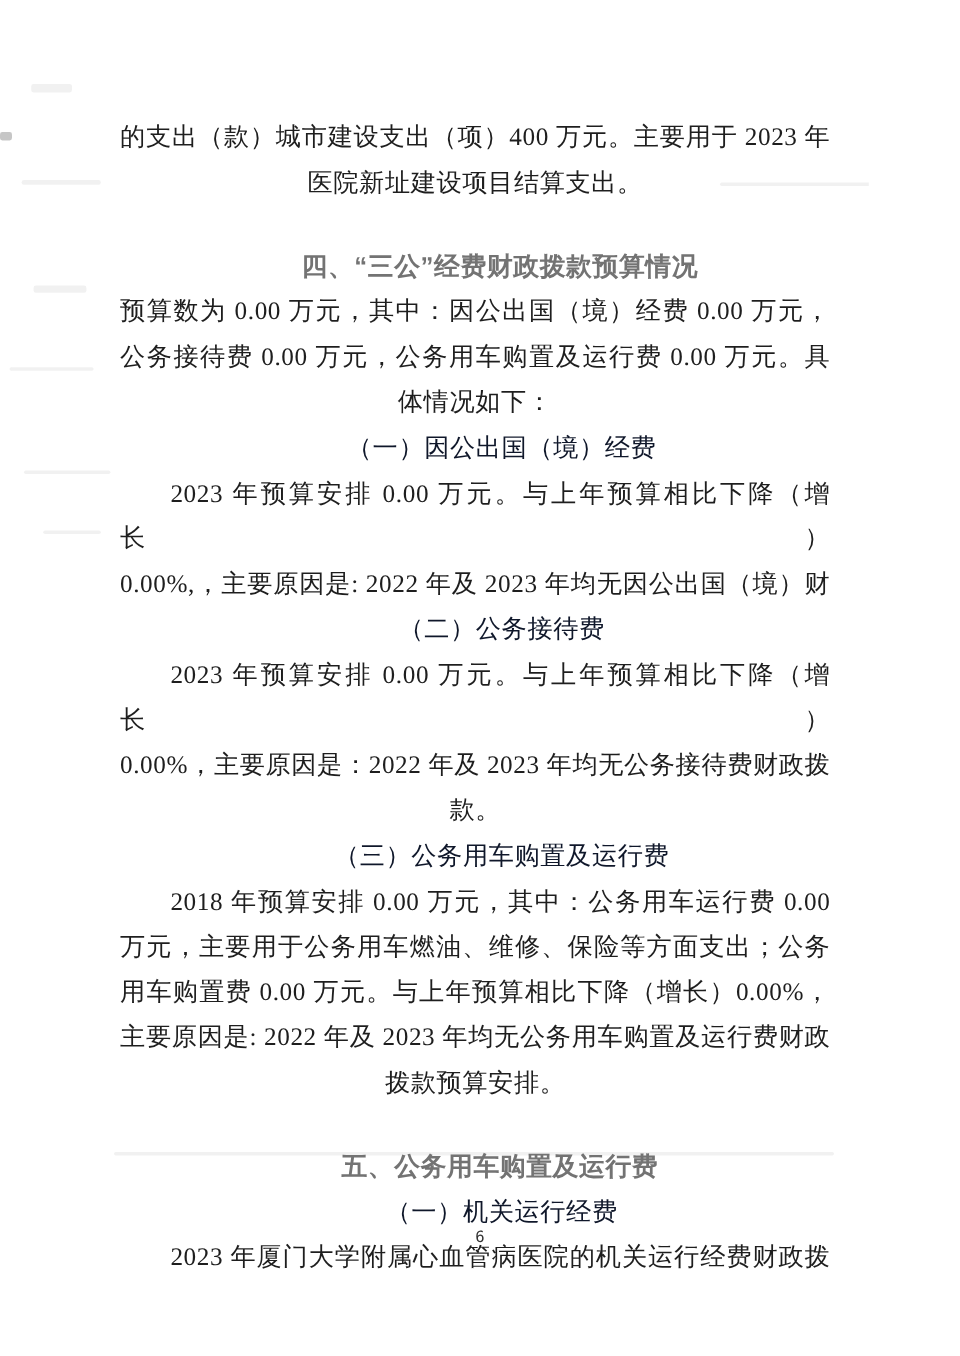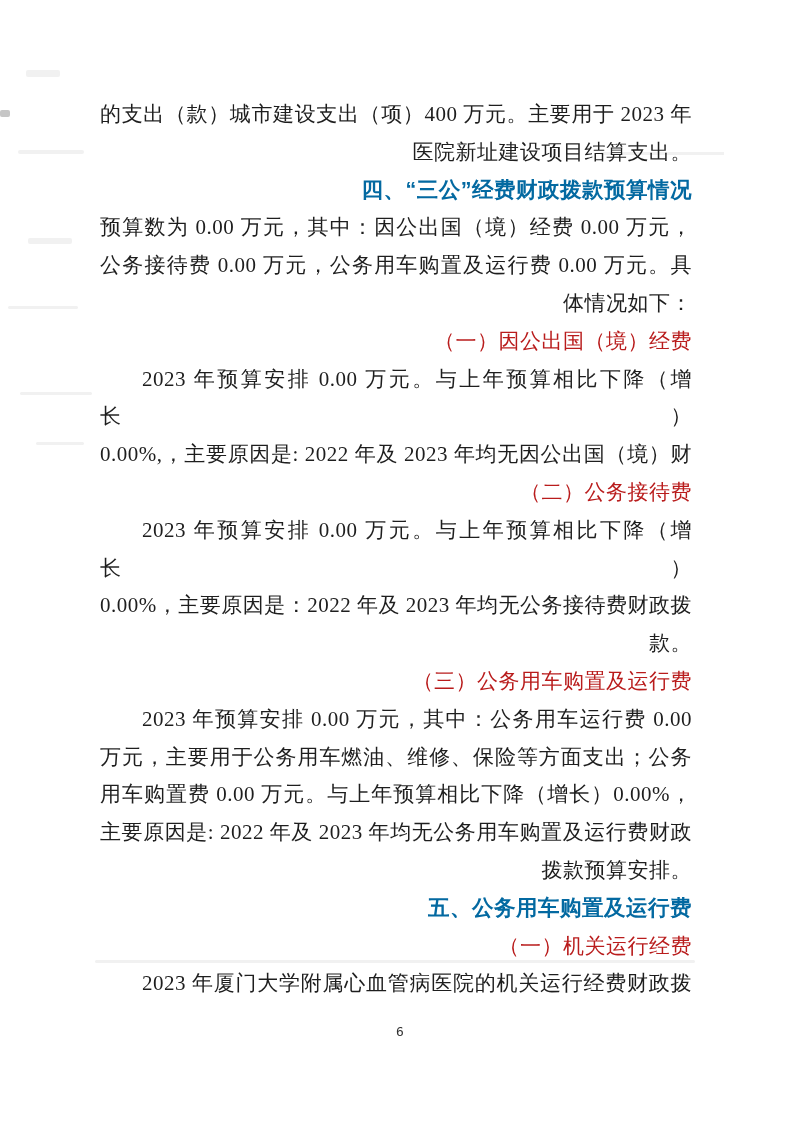--- a/index.html
+++ b/index.html
@@ -21,44 +21,45 @@
     left: 100px;
     top: 96px;
     width: 592px;
   }
   .ln {
     margin: 0;
     padding: 0;
     font-size: 21px;
     line-height: 37.8px;
     letter-spacing: 0.5px;
-    text-align: right;
+    text-align: center;
     white-space: nowrap;
     color: #1e1e1e;
   }
   
   .j {
     white-space: normal;
     text-align: justify;
     text-align-last: justify;
   }
   
   .ind { text-indent: 42px; }
   
   .hd {
     font-family: "Liberation Sans", "DejaVu Sans", sans-serif;
     font-weight: bold;
     font-size: 21.5px;
-    color: #0369a1;
+    color: #737373;
     padding-left: 41px;
+    margin-top: 32px;
   }
   
   .sub {
     padding-left: 44px;
-    color: #b91c1c;
+    color: #0f172a;
   }
   .footer {
     position: absolute;
     left: 0;
     top: 1024px;
     width: 800px;
     text-align: center;
     font-size: 13px;
     color: #333333;
     font-family: "DejaVu Sans Mono", monospace;
@@ -95,21 +96,21 @@
     <p class="ln j">公务接待费 0.00 万元，公务用车购置及运行费 0.00 万元。具</p>
     <p class="ln">体情况如下：</p>
     <p class="ln sub">（一）因公出国（境）经费</p>
     <p class="ln ind j">2023 年预算安排 0.00 万元。与上年预算相比下降（增长）</p>
     <p class="ln j">0.00%,，主要原因是: 2022 年及 2023 年均无因公出国（境）财</p>
     <p class="ln sub">（二）公务接待费</p>
     <p class="ln ind j">2023 年预算安排 0.00 万元。与上年预算相比下降（增长）</p>
     <p class="ln j">0.00%，主要原因是：2022 年及 2023 年均无公务接待费财政拨</p>
     <p class="ln">款。</p>
     <p class="ln sub">（三）公务用车购置及运行费</p>
-    <p class="ln ind j">2023 年预算安排 0.00 万元，其中：公务用车运行费 0.00</p>
+    <p class="ln ind j">2018 年预算安排 0.00 万元，其中：公务用车运行费 0.00</p>
     <p class="ln j">万元，主要用于公务用车燃油、维修、保险等方面支出；公务</p>
     <p class="ln j">用车购置费 0.00 万元。与上年预算相比下降（增长）0.00%，</p>
     <p class="ln j">主要原因是: 2022 年及 2023 年均无公务用车购置及运行费财政</p>
     <p class="ln">拨款预算安排。</p>
     <p class="ln hd">五、公务用车购置及运行费</p>
     <p class="ln sub">（一）机关运行经费</p>
     <p class="ln ind j">2023 年厦门大学附属心血管病医院的机关运行经费财政拨</p>
   </main>
 
   <div class="footer">

